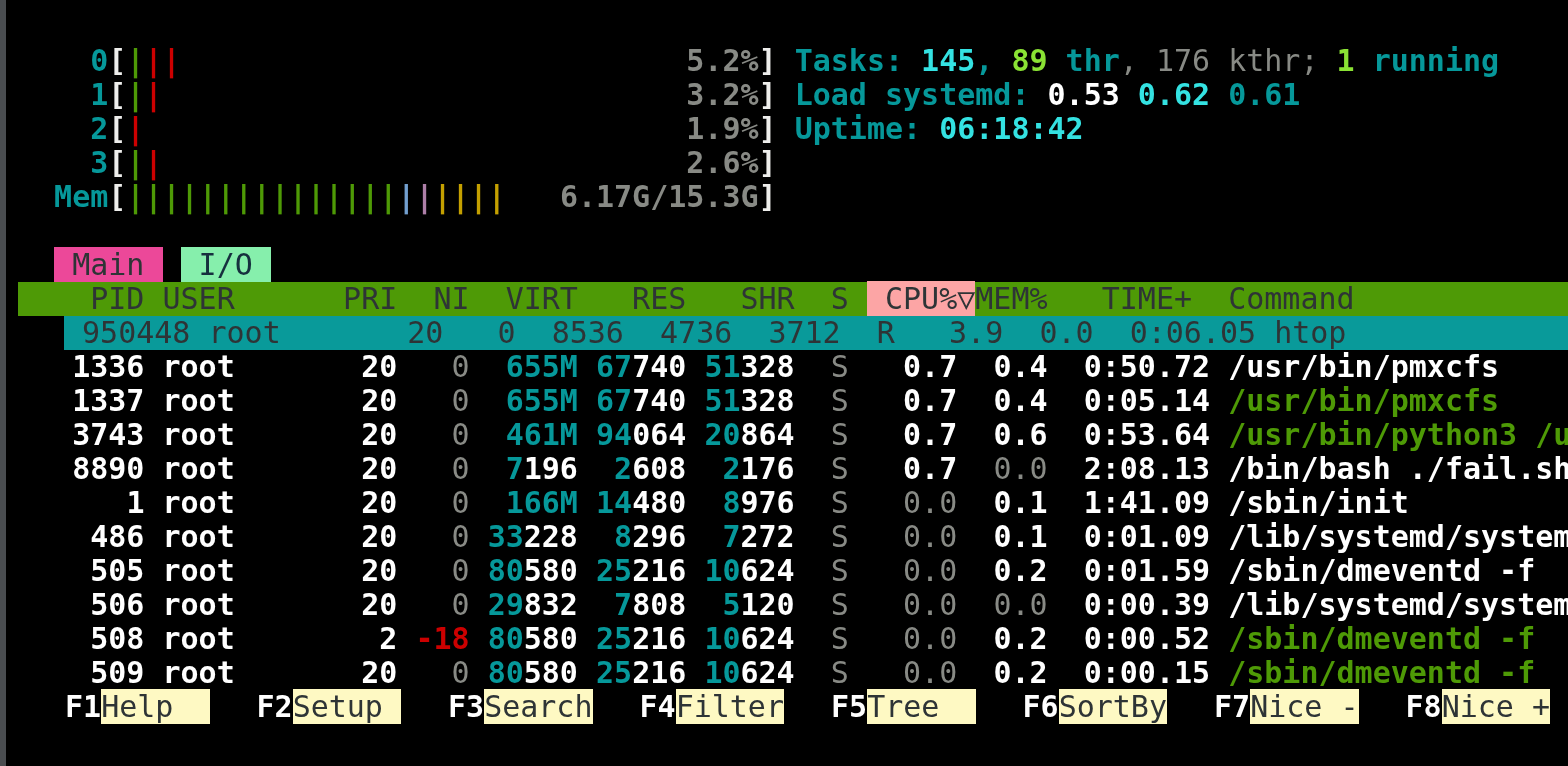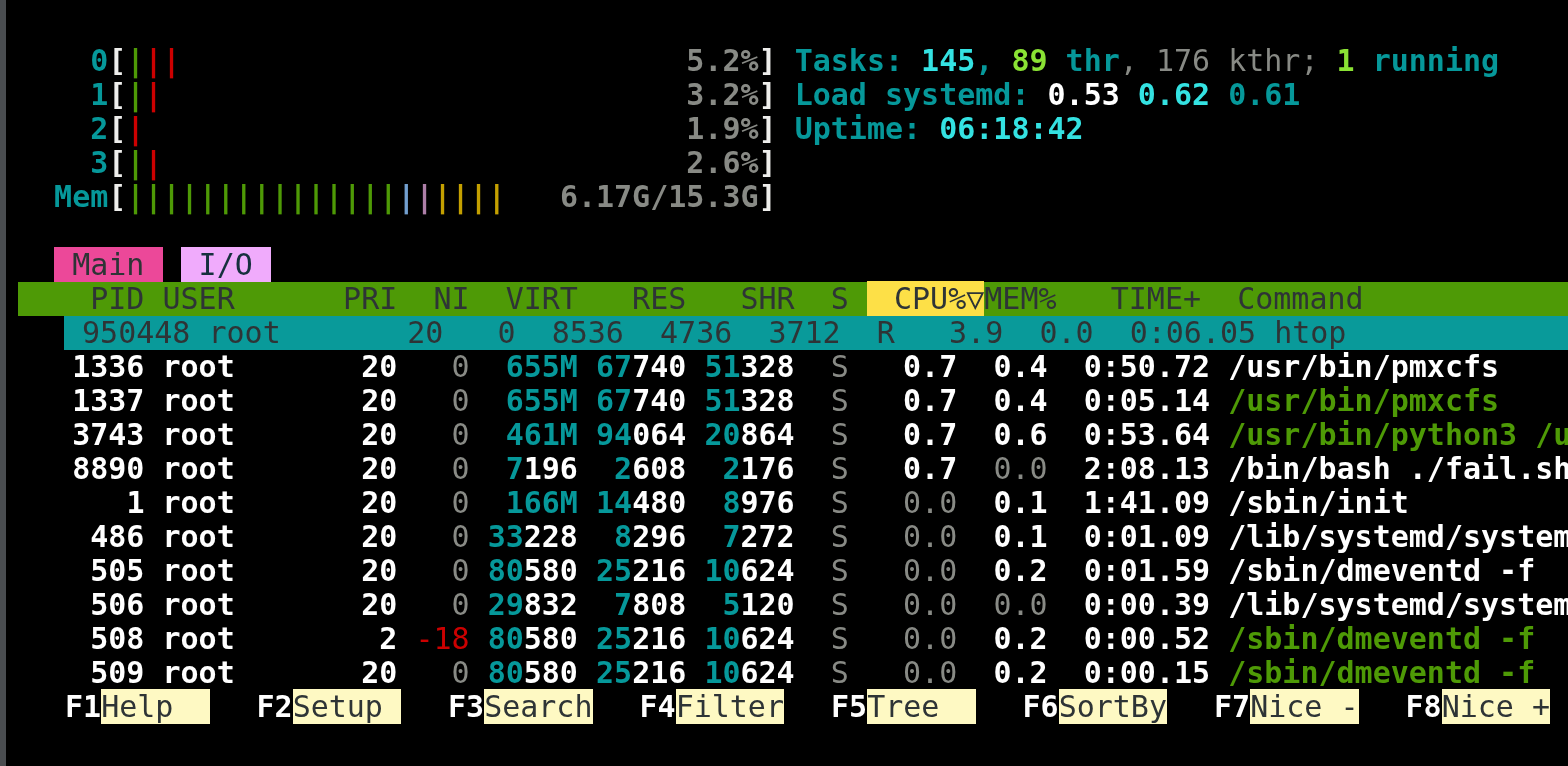--- a/index.html
+++ b/index.html
@@ -8,30 +8,30 @@
   #left-edge{position:absolute;left:0;top:0;width:6px;height:766px;background:#4a4d50;}
   #term{position:absolute;left:18px;top:10px;width:1556px;}
   .line{white-space:pre;height:34px;}
   .cy{color:#06989a;font-weight:bold}
   .bc{color:#34e2e2;font-weight:bold}
   .w{color:#ffffff;font-weight:bold}
   .g{color:#888a85}
   .gb{color:#888a85;font-weight:bold}
   .gr{color:#4e9a06;font-weight:bold}
   .bg{color:#8ae234;font-weight:bold}
-  .r{color:#cc0000;font-weight:normal}
+  .r{color:#cc0000;font-weight:bold}
   .brk{color:#eeeeec;font-weight:bold}
   .bar{font-weight:bold}
   .bar-green{color:#4e9a06}.bar-red{color:#cc0000}.bar-blue{color:#729fcf}
   .bar-purple{color:#ad7fa8}.bar-yellow{color:#c4a000}
   .hdr{background:#4e9a06;color:#2e3436;width:100%;}
-  .hdrsort{background:#fde047;color:#2e3436;padding-left:9px;}
+  .hdrsort{background:#fca5a5;color:#2e3436;}
   .selrow{background:#099a9a;color:#2e3436;width:100%;margin-left:46px;}
   .tab-active{background:#ec4899;color:#2e3436;}
-  .tab-inactive{background:#f0abfc;color:#16303e;}
+  .tab-inactive{background:#86efac;color:#16303e;}
   .fbar{width:100%;}
   .fkey{color:#ffffff;font-weight:bold;background:#000;margin-left:47px;}
   .flabel{background:#fef9c3;color:#2e3436;}
 </style>
 </head>
 <body>
 
 <div id="left-edge"></div>
 <div id="term">
     <div class="line"></div>

